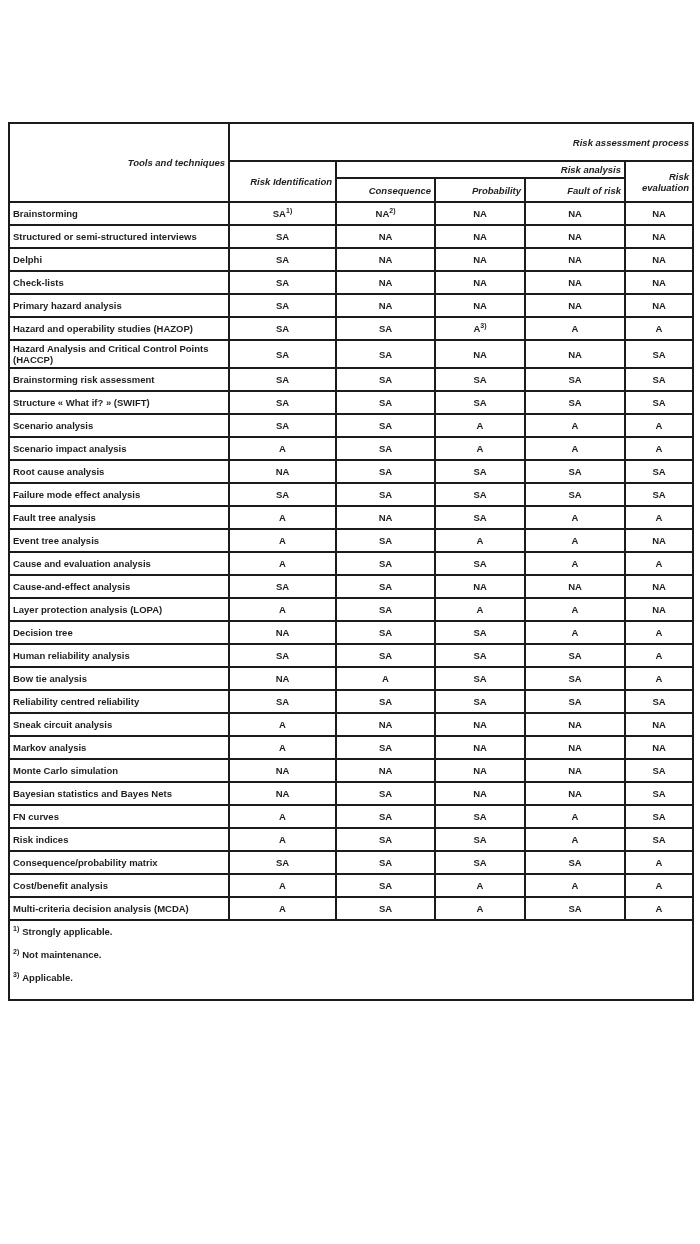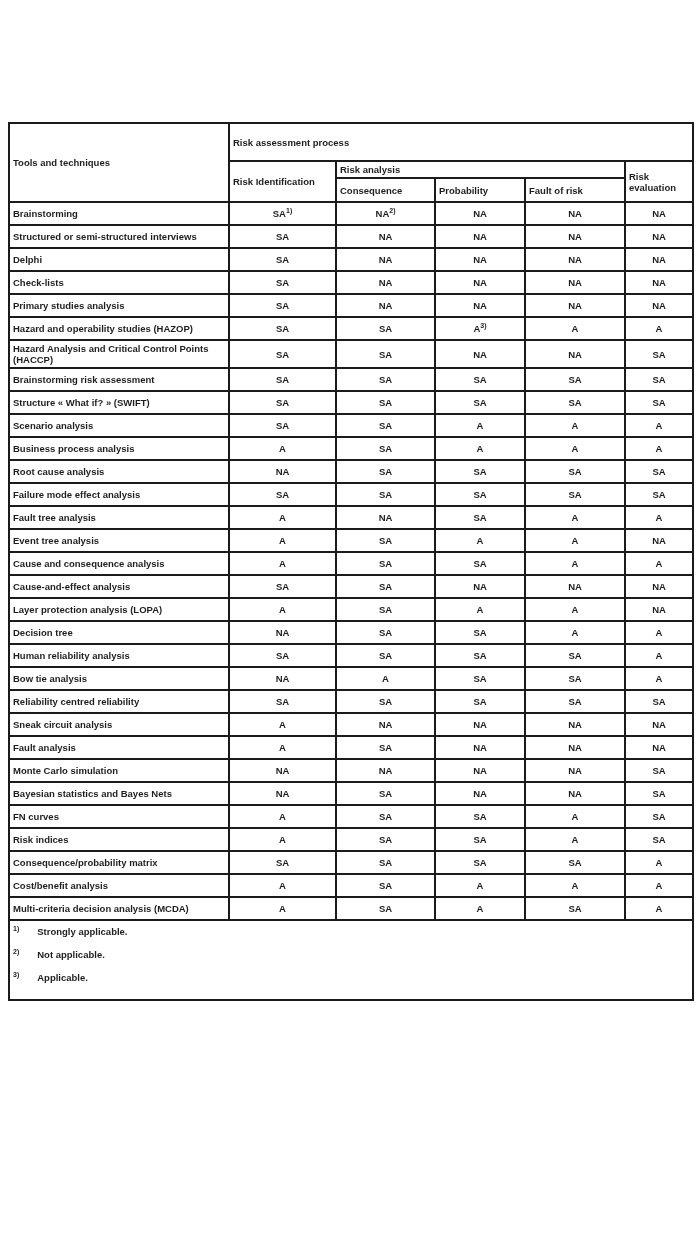--- a/index.html
+++ b/index.html
@@ -17,21 +17,21 @@
   }
   table.risk th, table.risk td {
     border: 2px solid #1b1b1b;
     font-weight: bold;
     font-size: 9.5px;
     line-height: 11px;
     padding: 2px 3px;
     background: #fff;
   }
   table.risk { border: 2px solid #111; }
-  thead th { text-align: left; vertical-align: middle; }
+  thead th { text-align: right; vertical-align: middle; font-style: italic; }
   th.row-process { height: 32px; }
   th.row-analysis { height: 24px; }
   tr.row-sub th { height: 18px; }
   td.tool {
     text-align: left; vertical-align: middle;
     padding-left: 2px; padding-right: 2px;
   }
   td.val { text-align: center; vertical-align: middle; }
   tbody tr { height: 23px; }
   sup.fn {
@@ -39,21 +39,21 @@
     vertical-align: super; font-weight: bold;
   }
   td.footnotes {
     border: 2px solid #1b1b1b;
     text-align: left; vertical-align: top;
     padding: 4px 4px 6px 4px;
     height: 74px;
   }
   .footnote-line { margin: 3px 0 12px 0; font-size: 9.5px; font-weight: bold; }
   .footnote-line:last-child { margin-bottom: 0; }
-  .footnote-line .fn-text { margin-left: 18px; }
+  .footnote-line .fn-text { margin-left: 3px; }
 </style>
 </head>
 <body>
 
 <div class="page">
   <table class="risk">
     <colgroup>
       <col style="width:220px">
         <col style="width:107px">
         <col style="width:99px">
@@ -104,21 +104,21 @@
         </tr>
         <tr>
           <td class="tool">Check-lists</td>
           <td class="val">SA</td>
           <td class="val">NA</td>
           <td class="val">NA</td>
           <td class="val">NA</td>
           <td class="val">NA</td>
         </tr>
         <tr>
-          <td class="tool">Primary studies analysis</td>
+          <td class="tool">Primary hazard analysis</td>
           <td class="val">SA</td>
           <td class="val">NA</td>
           <td class="val">NA</td>
           <td class="val">NA</td>
           <td class="val">NA</td>
         </tr>
         <tr>
           <td class="tool">Hazard and operability studies (HAZOP)</td>
           <td class="val">SA</td>
           <td class="val">SA</td>
@@ -152,21 +152,21 @@
         </tr>
         <tr>
           <td class="tool">Scenario analysis</td>
           <td class="val">SA</td>
           <td class="val">SA</td>
           <td class="val">A</td>
           <td class="val">A</td>
           <td class="val">A</td>
         </tr>
         <tr>
-          <td class="tool">Business process analysis</td>
+          <td class="tool">Scenario impact analysis</td>
           <td class="val">A</td>
           <td class="val">SA</td>
           <td class="val">A</td>
           <td class="val">A</td>
           <td class="val">A</td>
         </tr>
         <tr>
           <td class="tool">Root cause analysis</td>
           <td class="val">NA</td>
           <td class="val">SA</td>
@@ -192,21 +192,21 @@
         </tr>
         <tr>
           <td class="tool">Event tree analysis</td>
           <td class="val">A</td>
           <td class="val">SA</td>
           <td class="val">A</td>
           <td class="val">A</td>
           <td class="val">NA</td>
         </tr>
         <tr>
-          <td class="tool">Cause and consequence analysis</td>
+          <td class="tool">Cause and evaluation analysis</td>
           <td class="val">A</td>
           <td class="val">SA</td>
           <td class="val">SA</td>
           <td class="val">A</td>
           <td class="val">A</td>
         </tr>
         <tr>
           <td class="tool">Cause-and-effect analysis</td>
           <td class="val">SA</td>
           <td class="val">SA</td>
@@ -256,21 +256,21 @@
         </tr>
         <tr>
           <td class="tool">Sneak circuit analysis</td>
           <td class="val">A</td>
           <td class="val">NA</td>
           <td class="val">NA</td>
           <td class="val">NA</td>
           <td class="val">NA</td>
         </tr>
         <tr>
-          <td class="tool">Fault analysis</td>
+          <td class="tool">Markov analysis</td>
           <td class="val">A</td>
           <td class="val">SA</td>
           <td class="val">NA</td>
           <td class="val">NA</td>
           <td class="val">NA</td>
         </tr>
         <tr>
           <td class="tool">Monte Carlo simulation</td>
           <td class="val">NA</td>
           <td class="val">NA</td>
@@ -324,19 +324,19 @@
           <td class="val">SA</td>
           <td class="val">A</td>
           <td class="val">SA</td>
           <td class="val">A</td>
         </tr>
       </tbody>
     <tfoot>
       <tr>
         <td colspan="6" class="footnotes" id="footnotes">
             <div class="footnote-line"><sup class="fn">1)</sup><span class="fn-text">Strongly applicable.</span></div>
-            <div class="footnote-line"><sup class="fn">2)</sup><span class="fn-text">Not applicable.</span></div>
+            <div class="footnote-line"><sup class="fn">2)</sup><span class="fn-text">Not maintenance.</span></div>
             <div class="footnote-line"><sup class="fn">3)</sup><span class="fn-text">Applicable.</span></div>
           </td>
       </tr>
     </tfoot>
   </table>
 </div>
 
 </body></html>

